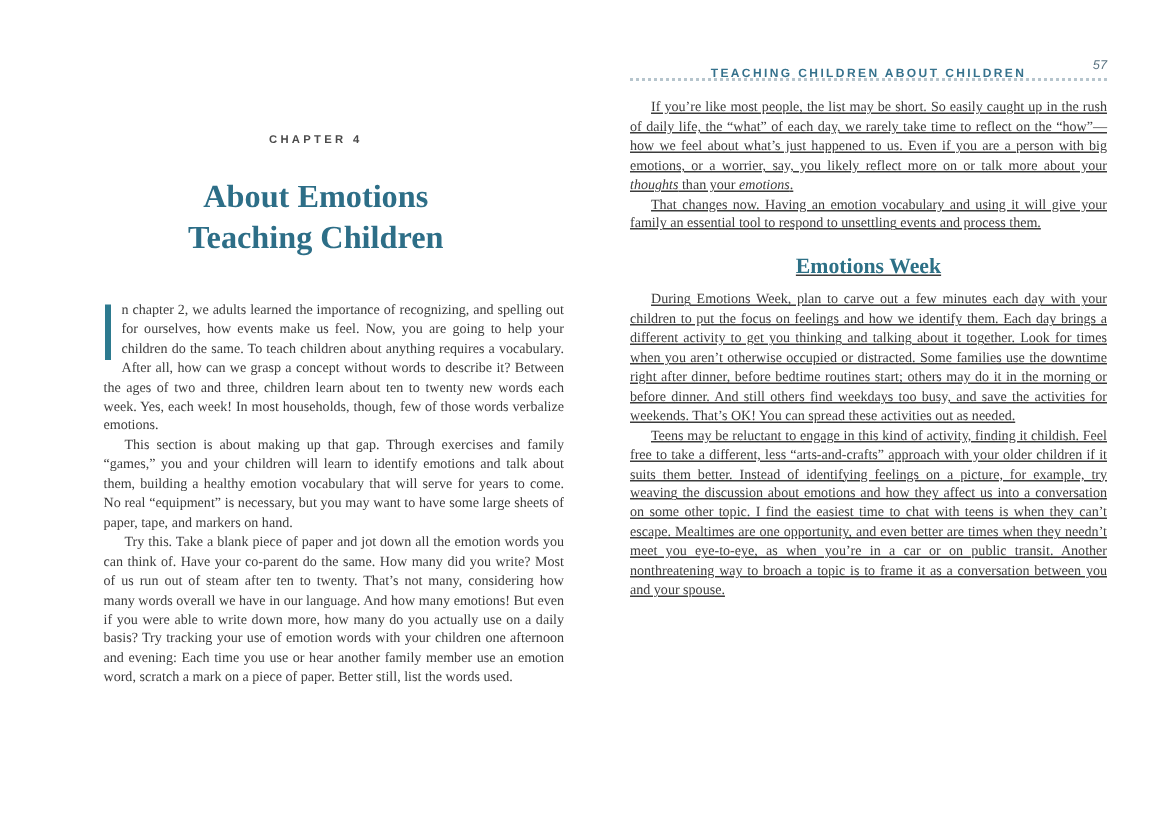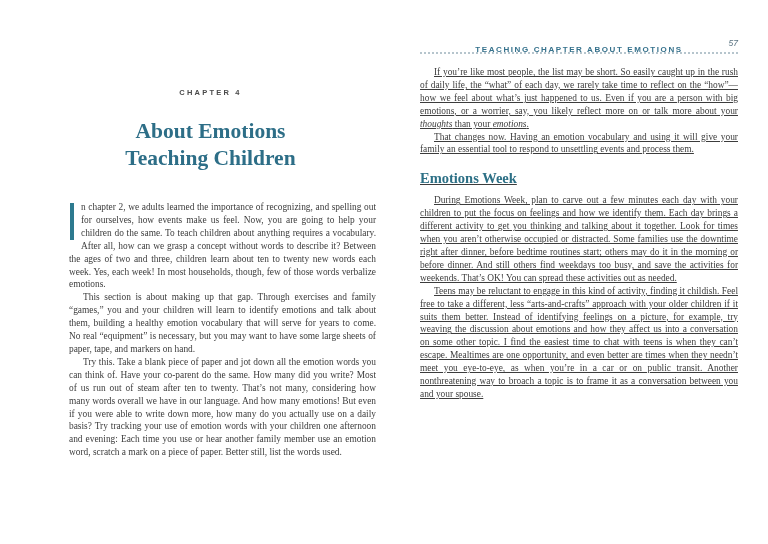--- a/index.html
+++ b/index.html
@@ -31,21 +31,21 @@
   .page-num {
     position:absolute; right:0; top:0;
     font-family:"Liberation Sans", sans-serif; font-size:8.5px; color:#5b7482;font-style:italic;
   }
   .dotted-rule {
     position:absolute; top:52px; left:0; width:100%; height:0;
     border-top:2px dotted #b6c5cd;
   }
   .body-right { position:absolute; top:66px; left:0; width:100%;text-decoration:underline; }
   .section-heading {
-    margin:14px 0 7px; text-align:left; color:#2d7086;
+    margin:14px 0 7px; text-align:center; color:#2d7086;
     font-size:14.5px; font-weight:bold; font-family:"Liberation Serif", serif;
   }
 
   
   .para {
     margin:0; text-align:justify; font-size:9.4px; line-height:12.9px; color:#3c3c3c;
   }
   .para.ind { text-indent:14px; }
   .para em { font-style:italic; }
   .drop-cap {
@@ -66,21 +66,21 @@
     </div>
     <div class="body-left">
         <p class="para"><span class="drop-cap">I</span>n chapter 2, we adults learned the importance of recognizing, and spelling out for ourselves, how events make us feel. Now, you are going to help your children do the same. To teach children about anything requires a vocabulary. After all, how can we grasp a concept without words to describe it? Between the ages of two and three, children learn about ten to twenty new words each week. Yes, each week! In most households, though, few of those words verbalize emotions.</p>
         <p class="para ind">This section is about making up that gap. Through exercises and family “games,” you and your children will learn to identify emotions and talk about them, building a healthy emotion vocabulary that will serve for years to come. No real “equipment” is necessary, but you may want to have some large sheets of paper, tape, and markers on hand.</p>
         <p class="para ind">Try this. Take a blank piece of paper and jot down all the emotion words you can think of. Have your co-parent do the same. How many did you write? Most of us run out of steam after ten to twenty. That’s not many, considering how many words overall we have in our language. And how many emotions! But even if you were able to write down more, how many do you actually use on a daily basis? Try tracking your use of emotion words with your children one afternoon and evening: Each time you use or hear another family member use an emotion word, scratch a mark on a piece of paper. Better still, list the words used.</p>
       </div>
   </div>
 
   <div class="page-right">
     <div class="head-row">
-      <span class="running-head">TEACHING CHAPTER ABOUT EMOTIONS</span>
+      <span class="running-head">TEACHING CHILDREN ABOUT CHILDREN</span>
       <span class="page-num">57</span>
     </div>
     <div class="dotted-rule"></div>
 
     <div class="body-right">
       <div>
           <p class="para ind">If you’re like most people, the list may be short. So easily caught up in the rush of daily life, the “what” of each day, we rarely take time to reflect on the “how”—how we feel about what’s just happened to us. Even if you are a person with big emotions, or a worrier, say, you likely reflect more on or talk more about your <em>thoughts</em> than your <em>emotions</em>.</p>
           <p class="para ind">That changes now. Having an emotion vocabulary and using it will give your family an essential tool to respond to unsettling events and process them.</p>
         </div>
       <h2 class="section-heading">Emotions Week</h2>

